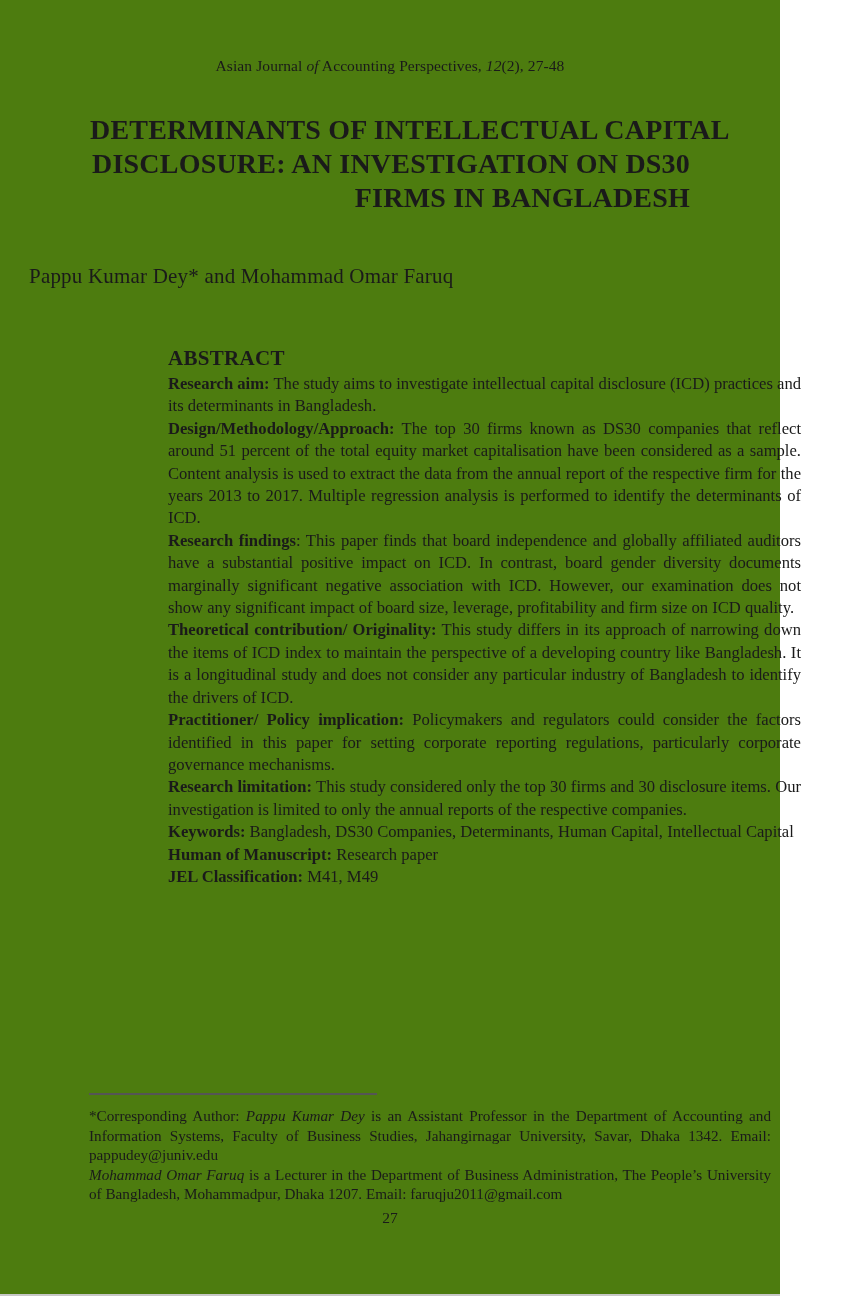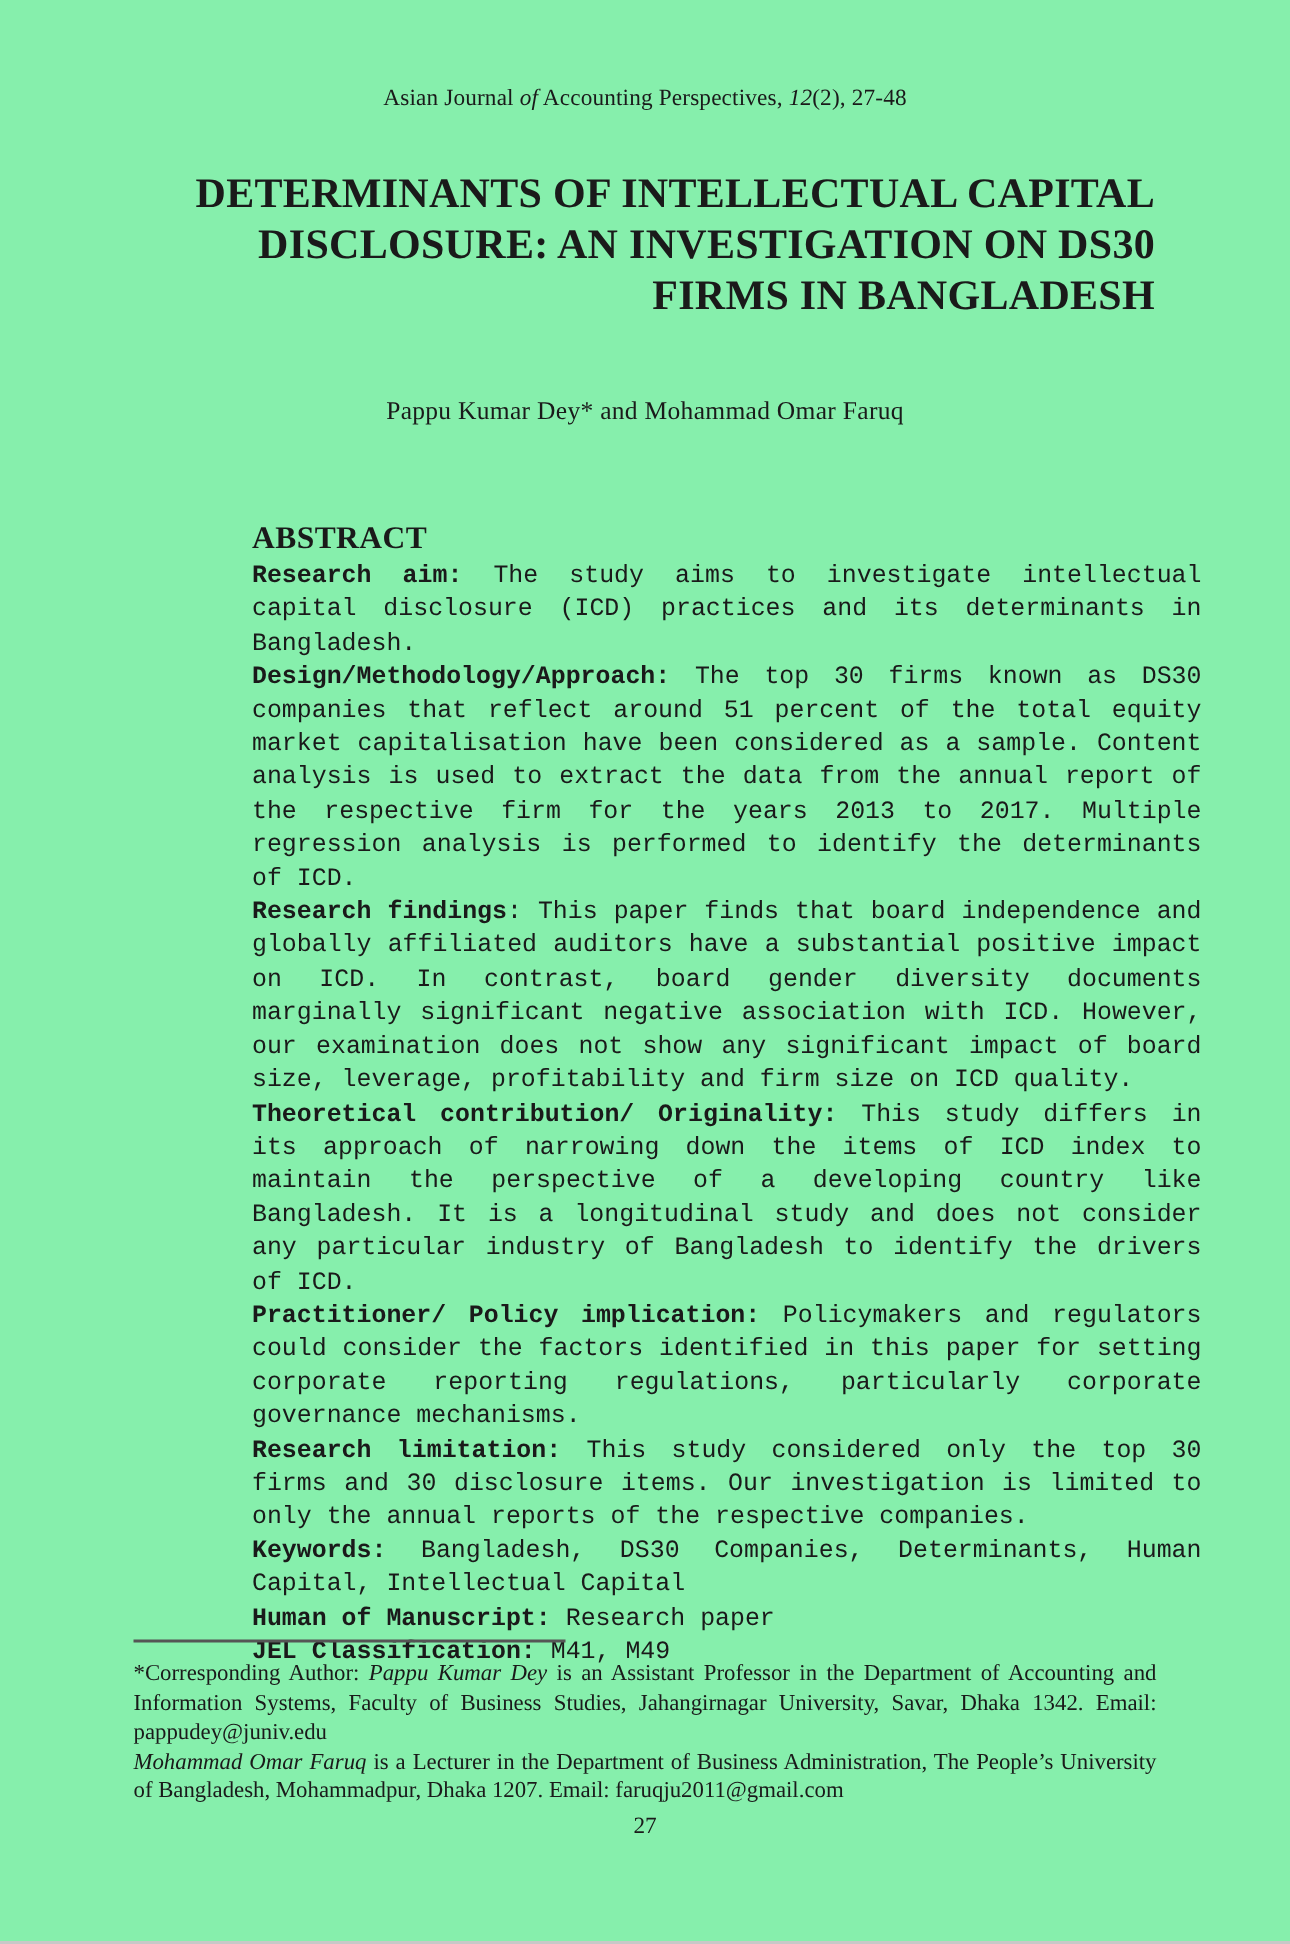--- a/index.html
+++ b/index.html
@@ -11,23 +11,23 @@
       width: 860px;
       height: 1296px;
       position: relative;
       overflow: hidden;
       font-family: "Liberation Serif", "DejaVu Serif", serif;
       color: #1a1a1a;
     }
     .page {
       position: absolute;
       left: 0; top: 0;
-      width: 860px;
+      width: 780px;
       height: 1294px;
-      background: #86efac;
+      background: #4d7c0f;
       border-bottom: 2px solid #c8c8c8;
     }
     .running-head {
       position: absolute;
       top: 57px;
       left: 0; right: 0;
       text-align: center;
       font-size: 15.5px;
       letter-spacing: 0.1px;
     }
@@ -40,44 +40,43 @@
       font-weight: bold;
       font-size: 28px;
       line-height: 34px;
       letter-spacing: 0.2px;
     }
     .title div { white-space: nowrap; }
     .authors {
       position: absolute;
       top: 264px;
       left: 0; right: 0;
-      text-align: center;
-      font-size: 17px;
+      font-size: 21px;
       letter-spacing: 0.2px;
+      padding-left: 29px;
     }
     .abstract {
       position: absolute;
       top: 344px;
       left: 138px;
       width: 633px;
       margin-left: 30px;
     }
     .abstract-heading {
       font-weight: bold;
       font-size: 21px;
       line-height: 28px;
       margin-bottom: 1px;
       letter-spacing: 0.3px;
     }
     .para {
       font-size: 16.6px;
       line-height: 22.4px;
       text-align: justify;
       margin: 0;
-      font-family: Liberation Mono, monospace;
     }
     .para b { font-weight: bold; }
     .footnote-rule {
       position: absolute;
       top: 1093px;
       left: 89px;
       width: 288px;
       height: 0;
       border-top: 2px solid #555555;
     }

